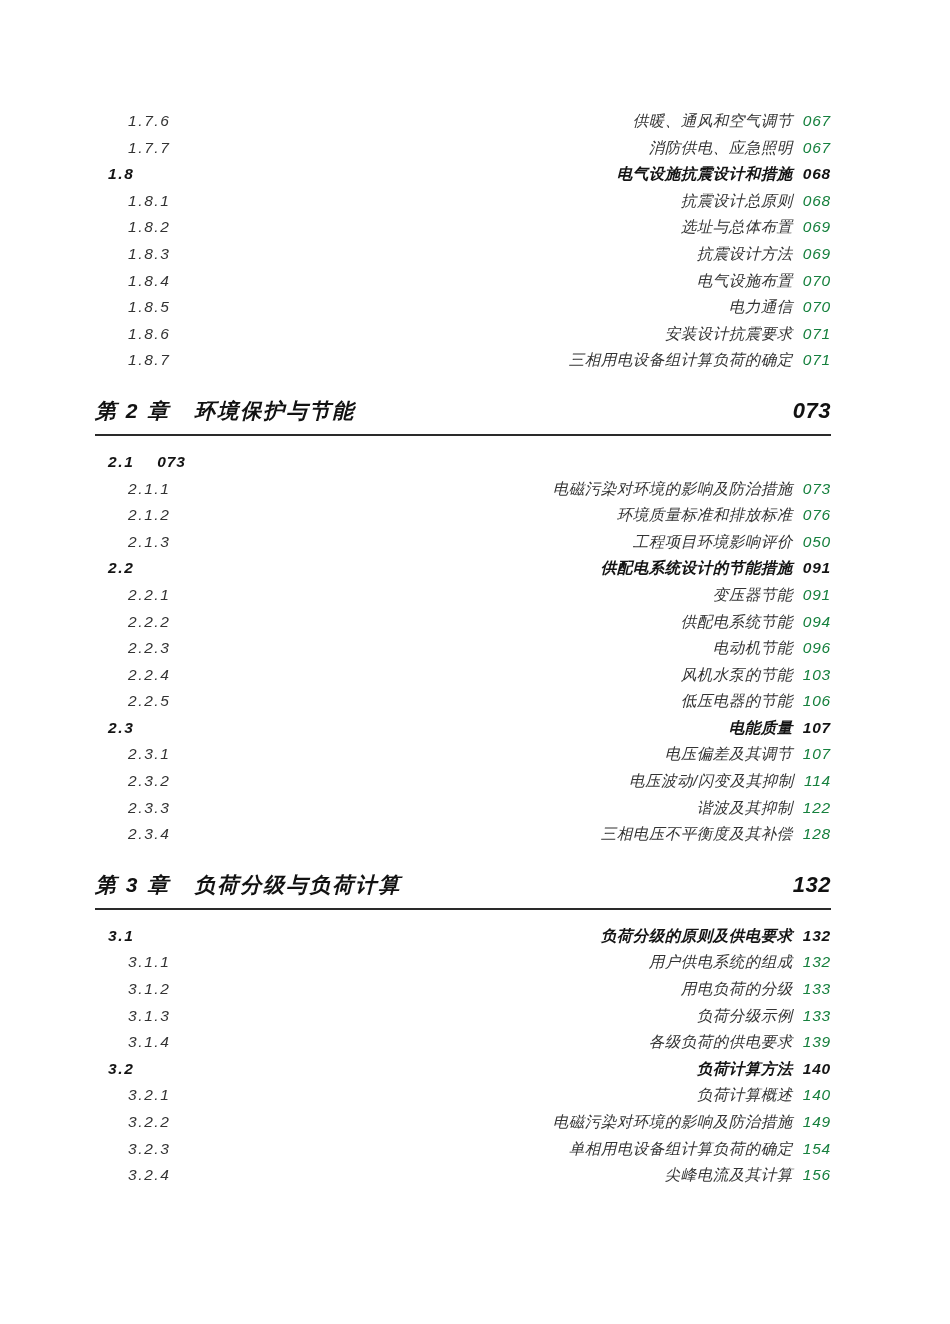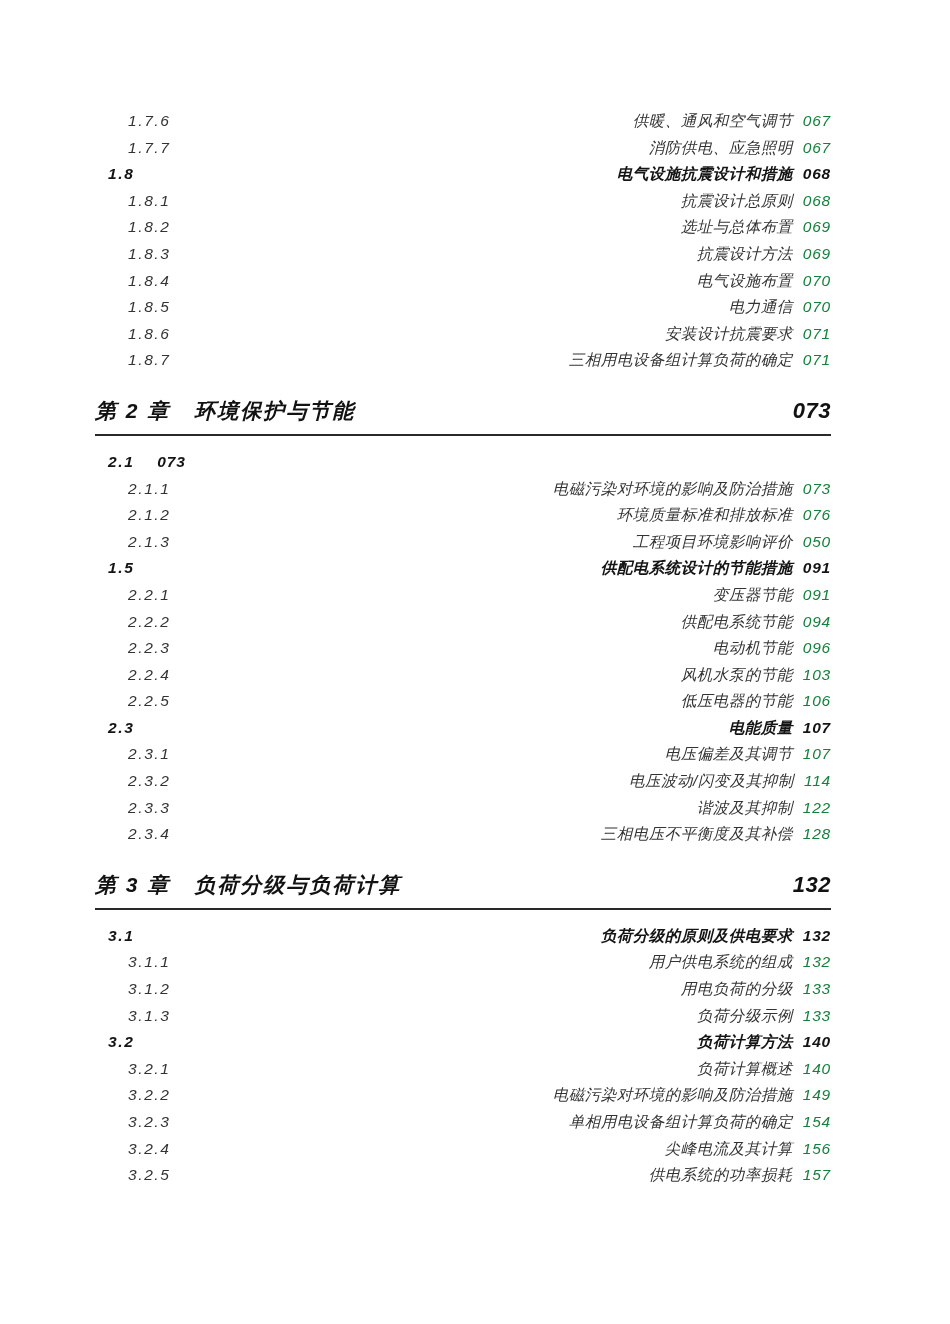--- a/index.html
+++ b/index.html
@@ -153,21 +153,21 @@
     <span class="num">2.1.2</span>
     <span class="title">环境质量标准和排放标准</span>
     <span class="pg">076</span>
   </div>
       <div class="entry subsection">
     <span class="num">2.1.3</span>
     <span class="title">工程项目环境影响评价</span>
     <span class="pg">050</span>
   </div>
       <div class="entry section">
-    <span class="num">1.5</span>
+    <span class="num">2.2</span>
     <span class="title">供配电系统设计的节能措施</span>
     <span class="pg">091</span>
   </div>
       <div class="entry subsection">
     <span class="num">2.2.1</span>
     <span class="title">变压器节能</span>
     <span class="pg">091</span>
   </div>
       <div class="entry subsection">
     <span class="num">2.2.2</span>
@@ -232,20 +232,25 @@
       <div class="entry subsection">
     <span class="num">3.1.2</span>
     <span class="title">用电负荷的分级</span>
     <span class="pg">133</span>
   </div>
       <div class="entry subsection">
     <span class="num">3.1.3</span>
     <span class="title">负荷分级示例</span>
     <span class="pg">133</span>
   </div>
+      <div class="entry subsection">
+    <span class="num">3.1.4</span>
+    <span class="title">各级负荷的供电要求</span>
+    <span class="pg">139</span>
+  </div>
       <div class="entry section">
     <span class="num">3.2</span>
     <span class="title">负荷计算方法</span>
     <span class="pg">140</span>
   </div>
       <div class="entry subsection">
     <span class="num">3.2.1</span>
     <span class="title">负荷计算概述</span>
     <span class="pg">140</span>
   </div>

